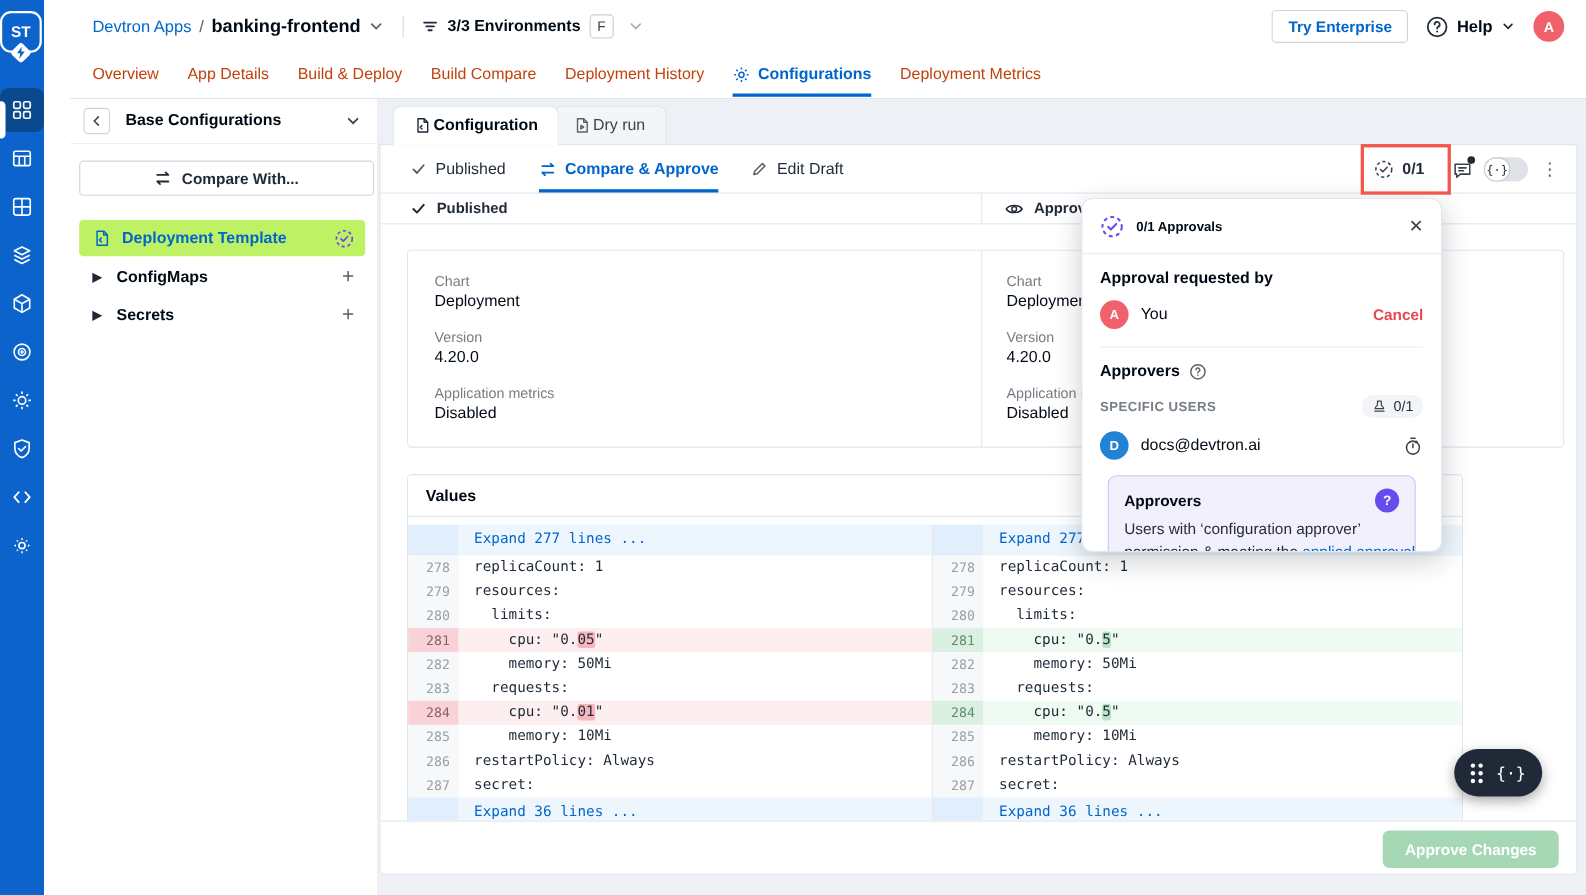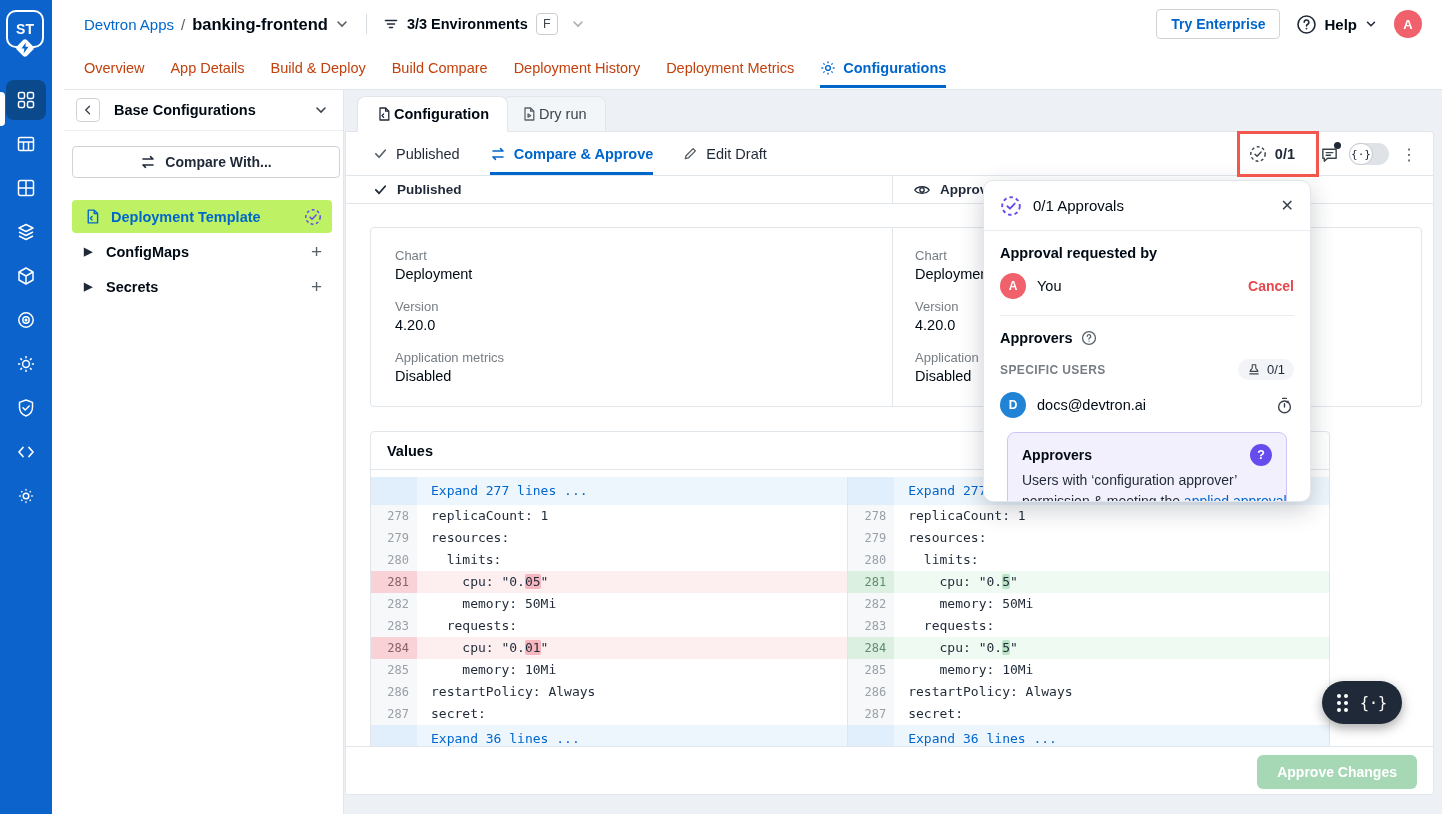--- a/index.html
+++ b/index.html
@@ -1,21 +1,21 @@
 <!DOCTYPE html>
 <html><head>
 <meta charset="utf-8">
 <style>
   * { margin:0; padding:0; box-sizing:border-box; }
   html,body { width:1442px; height:814px; overflow:hidden; font-family:"Liberation Sans",sans-serif; background:#fff; color:#000a14; }
   body { position:relative; }
   svg { display:block; }
 
   
-  .rail { position:absolute; left:0; top:0; width:52px; height:814px; background:#0b63cb; z-index:10; }
+  .rail { position:absolute; left:0; top:0; width:40px; height:814px; background:#0b63cb; z-index:10; }
   .rail-logo { margin:10px auto 18px; width:40px; position:relative; height:52px; }
   .rail-logo .st { width:38px; height:38px; border:2px solid #fff; border-radius:10px; color:#fff; font-weight:bold; font-size:14px; display:flex; align-items:center; justify-content:center; }
   .rail-logo .bolt { position:absolute; left:9px; top:27px; }
   .rail-active-bar { position:absolute; left:0; top:92px; width:5px; height:34px; background:#fff; border-radius:0 4px 4px 0; }
   .rail-item { width:40px; height:40px; margin:4px auto 0; display:flex; align-items:center; justify-content:center; border-radius:8px; cursor:pointer; }
   .rail-item.active { background:#0a4a8c; }
 
   
   .hdr { position:absolute; left:64px; top:0; right:0; height:90px; background:#fff; border-bottom:1px solid #e1e6eb; z-index:5; }
   .hdr-top { height:48px; display:flex; align-items:center; padding:0 20px; }
@@ -93,21 +93,21 @@
   .drow.expand { height:28px; line-height:28px; cursor:pointer; }
   .drow.expand .gut { background:#e1eefb; }
   .drow.expand .codeln { background:#eef6fd; color:#0066cc; }
 
   .foot { position:absolute; left:0; right:0; top:614px; height:50px; background:#fff; border-top:1px solid #e1e6eb; z-index:5; }
   .btn-approve { position:absolute; right:16px; top:8px; height:34px; padding:0 20px; background:#a7d8b6; color:#fff; font-weight:bold; font-size:14px; border:none; border-radius:6px; cursor:default; }
 
   
   .pop { position:absolute; left:983px; top:180px; width:328px; height:322px; background:#fff; border:1px solid #e3e6ea; border-radius:10px; box-shadow:0 8px 24px rgba(21,34,50,.22); z-index:100; overflow:hidden; }
   .pop-head { height:50px; display:flex; align-items:center; gap:11px; padding:0 16px; border-bottom:1px solid #e9edf1; }
-  .pop-title { font-size:15px; font-weight:normal; flex:1; }
+  .pop-title { font-size:12px; font-weight:bold; flex:1; }
   .pop-x { color:#3b444c; font-size:16px; cursor:pointer; }
   .pop-body { padding:0 16px; }
   .sec-title { font-size:14.5px; font-weight:bold; margin-top:14px; display:flex; align-items:center; gap:8px; }
   .person { display:flex; align-items:center; gap:11px; margin-top:12px; font-size:14.5px; }
   .pav { width:26px; height:26px; border-radius:50%; color:#fff; font-size:12px; font-weight:bold; display:flex; align-items:center; justify-content:center; }
   .pav.a { background:#f0616b; }
   .pav.d { background:#2083d5; }
   .cancel { margin-left:auto; color:#e5484d; font-weight:bold; font-size:14px; cursor:pointer; }
   .pop-div { border-top:1px solid #e9edf1; margin-top:16px; }
   .specrow { display:flex; align-items:center; margin-top:13px; }
@@ -238,28 +238,28 @@
       </div>
       <div class="avatar">A</div>
     </div>
   </div>
   <div class="hdr-nav">
     <span class="nav-tab">Overview</span>
     <span class="nav-tab">App Details</span>
     <span class="nav-tab">Build &amp; Deploy</span>
     <span class="nav-tab">Build Compare</span>
     <span class="nav-tab">Deployment History</span>
-    <span class="nav-tab">Deployment Metrics</span>
     <span class="nav-tab active">
       <svg width="16" height="16" viewBox="0 0 20 20" fill="none" stroke="#0066cc" stroke-width="1.7">
           <circle cx="10" cy="10" r="3"></circle>
           <path d="M10 1.8 V4 M10 16 V18.2 M1.8 10 H4 M16 10 H18.2 M4.2 4.2 L5.8 5.8 M14.2 14.2 L15.8 15.8 M15.8 4.2 L14.2 5.8 M5.8 14.2 L4.2 15.8"></path>
         </svg>
       <span>Configurations</span>
     </span>
+    <span class="nav-tab">Deployment Metrics</span>
   </div>
 </div>
 
 <div class="panel">
   <div class="panel-head">
     <button class="backbtn">
       <svg width="12" height="12" viewBox="0 0 16 16" fill="none" stroke="#3b444c" stroke-width="1.8" stroke-linecap="round">
           <path d="M10 3 L5 8 L10 13"></path>
         </svg>
     </button>

